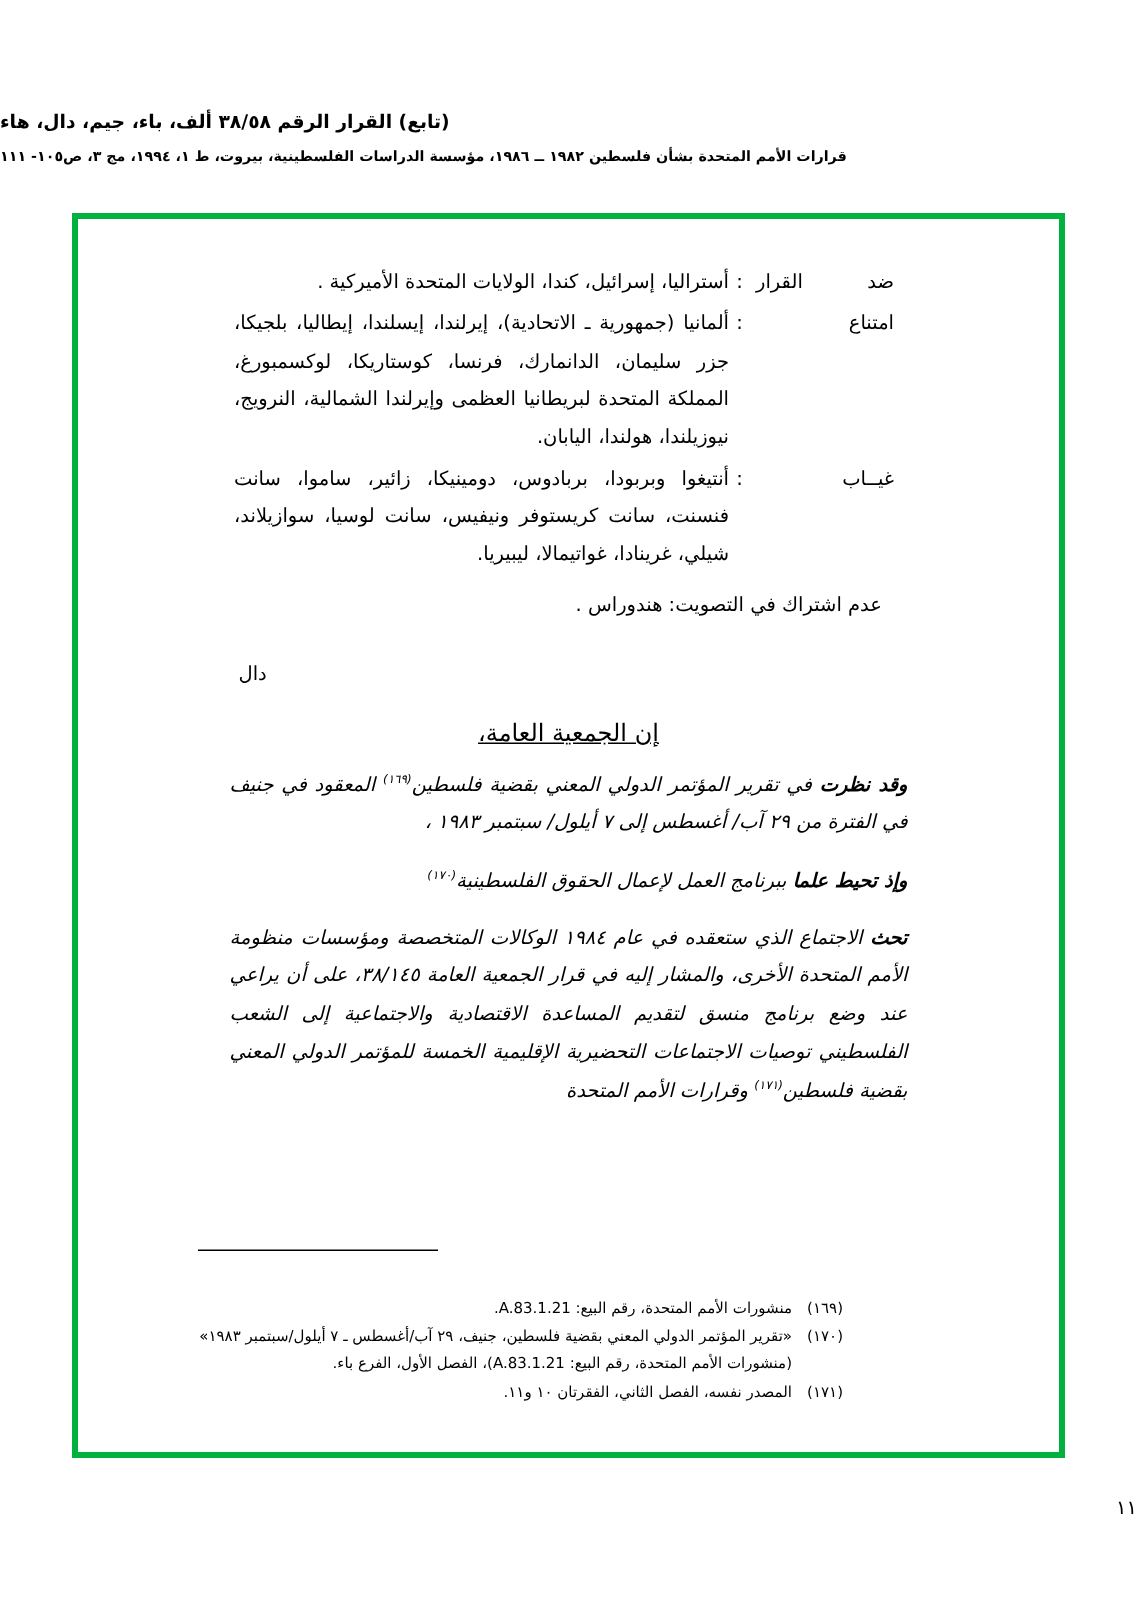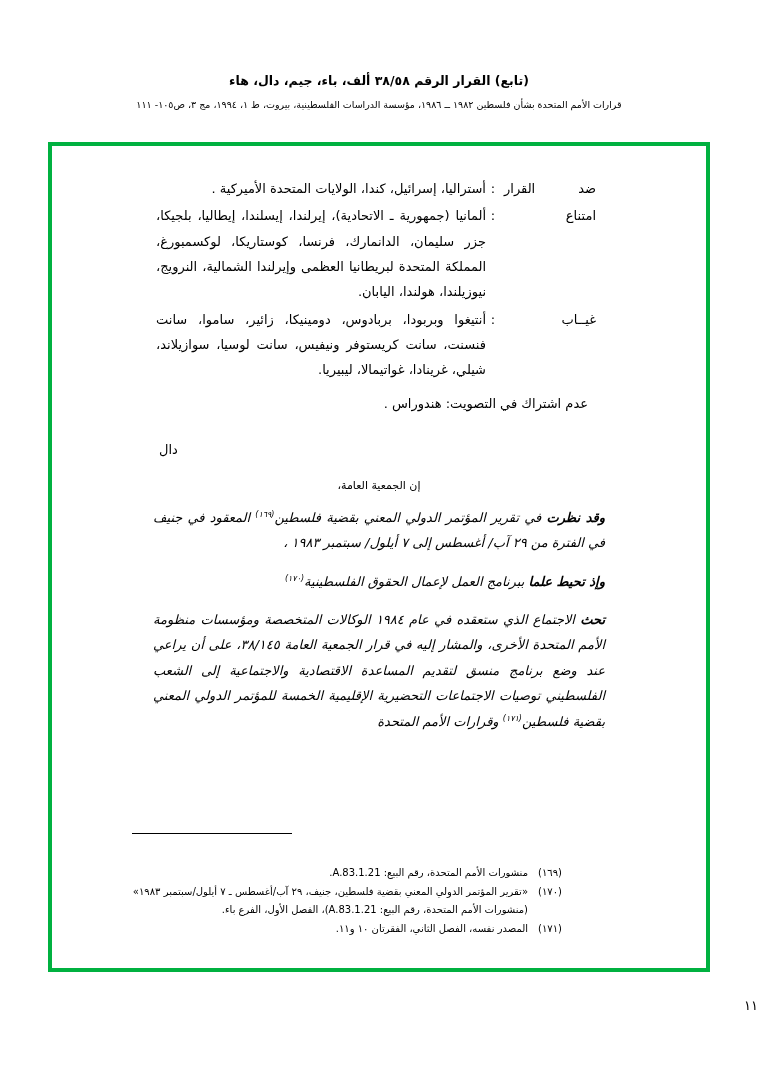--- a/index.html
+++ b/index.html
@@ -17,32 +17,32 @@
   }
   .page {
     position: absolute;
     inset: 0;
   }
   .header-block {
     position: absolute;
     top: 72px;
     left: 0;
     right: 0;
-    text-align: center;
+    text-align: left;
   }
   .doc-title {
     font-size: 12.5px;
     font-weight: bold;
     letter-spacing: 0px;
     line-height: 1.4;
   }
   .doc-subtitle {
     margin-top: 8px;
     font-size: 9.5px;
-    font-weight: normal;
+    font-weight: bold;
     line-height: 1.4;
   }
   .frame {
     position: absolute;
     top: 142px;
     left: 48px;
     width: 662px;
     height: 830px;
     border: 4px solid #00b140;
     box-sizing: border-box;
@@ -95,21 +95,22 @@
   .letter-dal {
     width: 440px;
     margin: 26px auto 0 auto;
     text-align: left;
     font-size: 13px;
   }
   .ga-line {
     width: 440px;
     margin: 22px auto 0 auto;
     text-align: center;
-    font-size: 11px;
+    font-size: 16px;
+    text-decoration: underline;
   }
   .para-wrap {
     width: 452px;
     margin: 10px auto 0 auto;
     font-style: italic;
   }
   .para {
     font-size: 13px;
     line-height: 1.95;
     text-align: justify;

